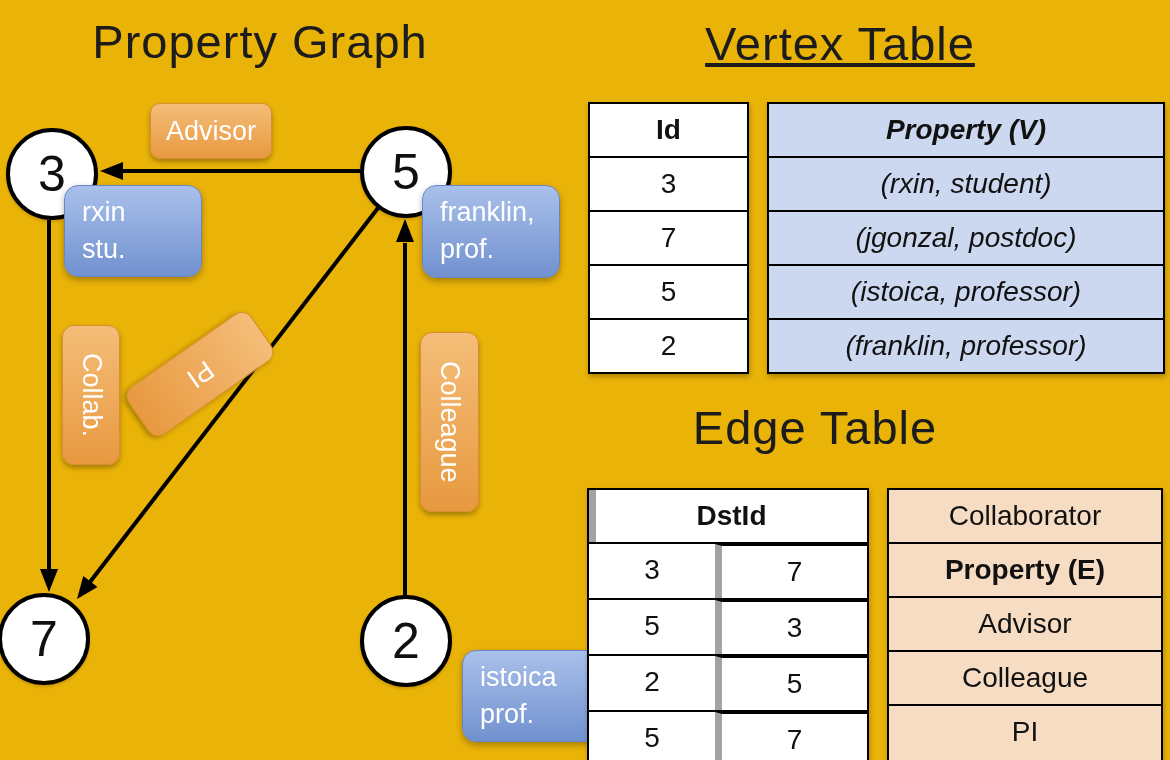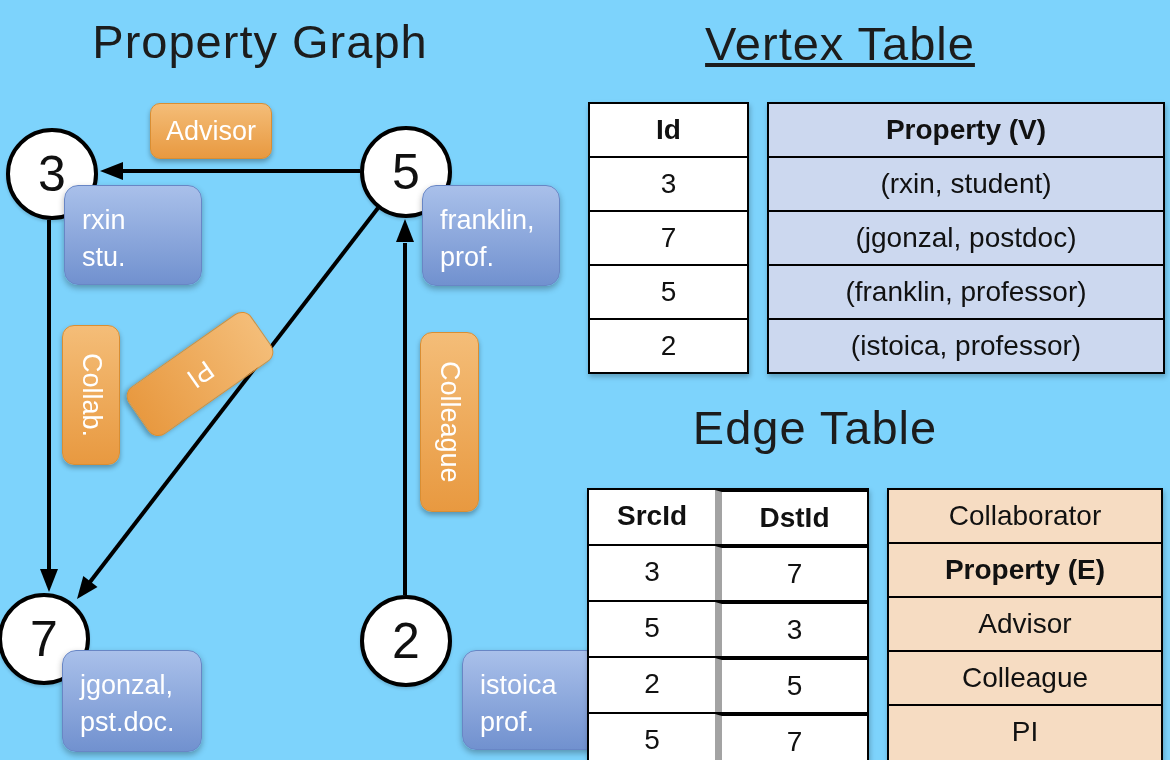--- a/index.html
+++ b/index.html
@@ -1,50 +1,50 @@
 <!DOCTYPE html>
 <html><head>
 <meta charset="utf-8">
 <style>
   html,body{margin:0;padding:0;background:#ffffff;}
   body{width:1170px;height:760px;overflow:hidden;font-family:"Liberation Sans",sans-serif;color:#111;}
-  .stage{position:relative;width:1170px;height:760px;background:#7dd3fc;}
+  .stage{position:relative;width:1170px;height:760px;background:#eab308;}
 
   .big-title{position:absolute;font-size:47px;font-weight:400;letter-spacing:1px;color:#1c1c1c;text-align:center;white-space:nowrap;}
 
   
   .node-circle{position:absolute;width:84px;height:84px;border:4px solid #000;border-radius:50%;background:#fff;
     display:flex;align-items:center;justify-content:center;font-size:50px;font-weight:400;color:#101010;
     box-shadow:0 2px 3px rgba(0,0,0,0.15);}
 
   
   .edge-label{position:absolute;background:linear-gradient(#f4bd78,#e89940);border:1px solid #d98e33;
     color:#fff;display:flex;align-items:center;justify-content:center;font-size:27px;
     box-shadow:0 3px 5px rgba(0,0,0,0.3);}
   .edge-label.h{border-radius:10px;}
   .edge-label.v{border-radius:12px;writing-mode:vertical-rl;}
 
   
   .vertex-card{position:absolute;background:linear-gradient(#a9c0ea,#7191cf);border:1px solid #6886c5;border-radius:14px;
-    color:#fff;font-size:27px;line-height:1.38;padding:16px 0 0 17px;box-shadow:0 3px 6px rgba(0,0,0,0.3);}
+    color:#fff;font-size:27px;line-height:1.38;padding:8px 0 0 17px;box-shadow:0 3px 6px rgba(0,0,0,0.3);}
 
   svg.edges{position:absolute;left:0;top:0;}
 
   
   .tbl-wrap{position:absolute;display:flex;gap:18px;}
   .tbl-col{border:2px solid #000;display:flex;flex-direction:column;box-shadow:1px 3px 5px rgba(0,0,0,0.25);}
   .tbl-col .cell{height:52px;display:flex;align-items:center;justify-content:center;font-size:28px;}
   .tbl-col .cell + .cell, .tbl-col .rowpair + .rowpair{border-top:2px solid #000;}
   .tbl-col .head{font-weight:bold;}
   .rowpair{display:flex;}
   .rowpair .cell{height:52px;}
   .rowpair .c-src{width:126px;}
   .rowpair .c-dst{flex:1;border-left:7px solid #a3a3a3;}
   .id-col{width:157px;background:#fff;}
-  .vprop-col{flex:1;background:#ccd8ef;}
+  .vprop-col{flex:1;background:#ccd8ef;font-style:italic;}
   .ids-col{width:278px;background:#fff;}
   .eprop-col{flex:1;background:#f6dcc2;}
 </style>
 </head>
 <body>
 
 <div class="stage">
 
   <div class="big-title" style="left:30px;top:14px;width:460px;">Property Graph</div>
 
@@ -90,54 +90,49 @@
   </div>
 
   <div class="vertex-card" style="left:64px;top:185px;width:119px;height:82px;">
     <div>rxin</div>
     <div>stu.</div>
   </div>
   <div class="vertex-card" style="left:422px;top:185px;width:119px;height:83px;">
     <div>franklin,</div>
     <div>prof.</div>
   </div>
-  <div class="vertex-card" style="left:62px;top:650px;width:121px;height:84px;">
-    <div>jgonzal,</div>
-    <div>pst.doc.</div>
-  </div>
   <div class="vertex-card" style="left:422px;top:650px;width:119px;height:82px;margin-left:40px;">
     <div>istoica</div>
     <div>prof.</div>
   </div>
 
   <div class="big-title" style="left:540px;top:16px;width:600px;text-decoration:underline;">Vertex Table</div>
 
   <div class="tbl-wrap" style="left:588px;top:102px;width:577px;">
     <div class="tbl-col id-col">
       <div class="cell head">Id</div>
       <div class="cell">3</div>
       <div class="cell">7</div>
       <div class="cell">5</div>
       <div class="cell">2</div>
     </div>
     <div class="tbl-col vprop-col">
       <div class="cell head">Property (V)</div>
       <div class="cell">(rxin, student)</div>
       <div class="cell">(jgonzal, postdoc)</div>
+      <div class="cell">(istoica, professor)</div>
       <div class="cell">(franklin, professor)</div>
-      <div class="cell">(istoica, professor)</div>
     </div>
   </div>
 
   <div class="big-title" style="left:515px;top:400px;width:600px;">Edge Table</div>
 
   <div class="tbl-wrap" style="left:587px;top:488px;width:576px;">
     <div class="tbl-col ids-col">
       <div class="rowpair">
-        <div class="cell head c-src">SrcId</div>
         <div class="cell head c-dst">DstId</div>
       </div>
       <div class="rowpair">
         <div class="cell c-src">3</div>
         <div class="cell c-dst">7</div>
       </div>
       <div class="rowpair">
         <div class="cell c-src">5</div>
         <div class="cell c-dst">3</div>
       </div>

